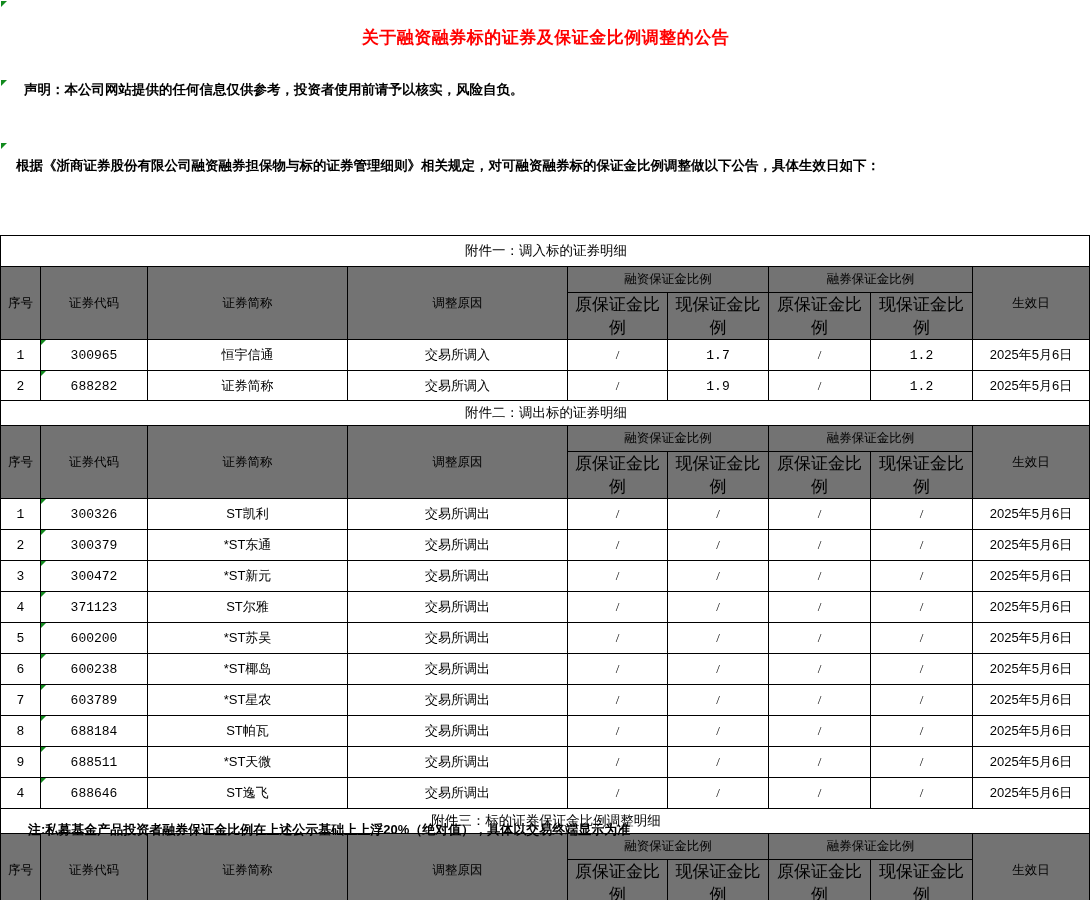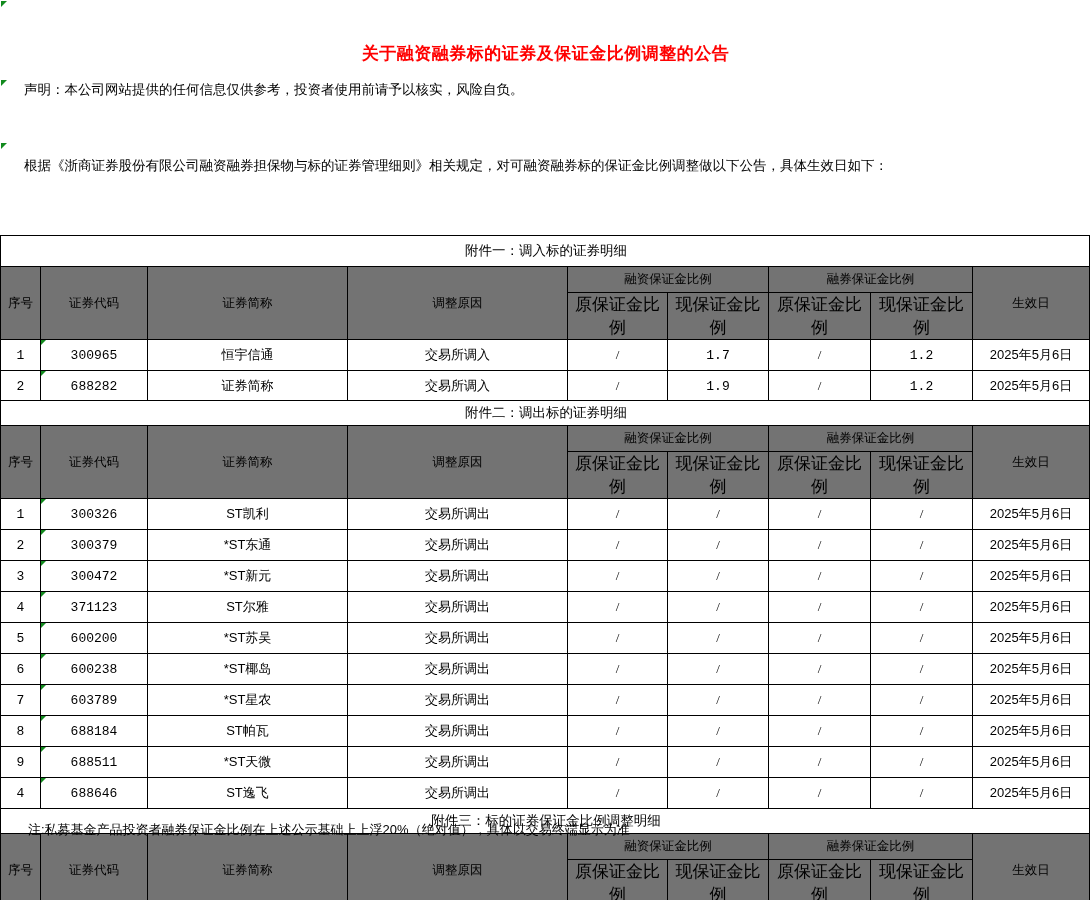--- a/index.html
+++ b/index.html
@@ -33,41 +33,42 @@
     position: absolute;
     left: 0; top: 0;
     width: 0; height: 0;
     border-top: 5px solid #128a1e;
     border-right: 5px solid transparent;
   }
 
   
   .doc-title {
     position: absolute;
-    top: 42px;
+    top: 26px;
     left: 0;
     width: 1091px;
     text-align: center;
     color: #FF0000;
     font-weight: bold;
     font-size: 17px;
     letter-spacing: 0.5px;
     font-family: "Liberation Serif", "DejaVu Serif", serif;
     white-space: nowrap;
   }
 
   
   .para {
     position: absolute;
     font-size: 13.5px;
     color: #000000;
     white-space: nowrap;
+    font-weight: bold;
   }
   .para-disclaimer { top: 81px;  left: 24px; }
-  .para-basis      { top: 157px; left: 24px; }
+  .para-basis      { top: 157px; left: 16px; }
   .para-note       { top: 821px; left: 28px; font-size: 13px; }
 
   
   table.sheet {
     position: absolute;
     border-collapse: collapse;
     table-layout: fixed;
     width: 1089px;
     left: 0;
     font-size: 12px;

